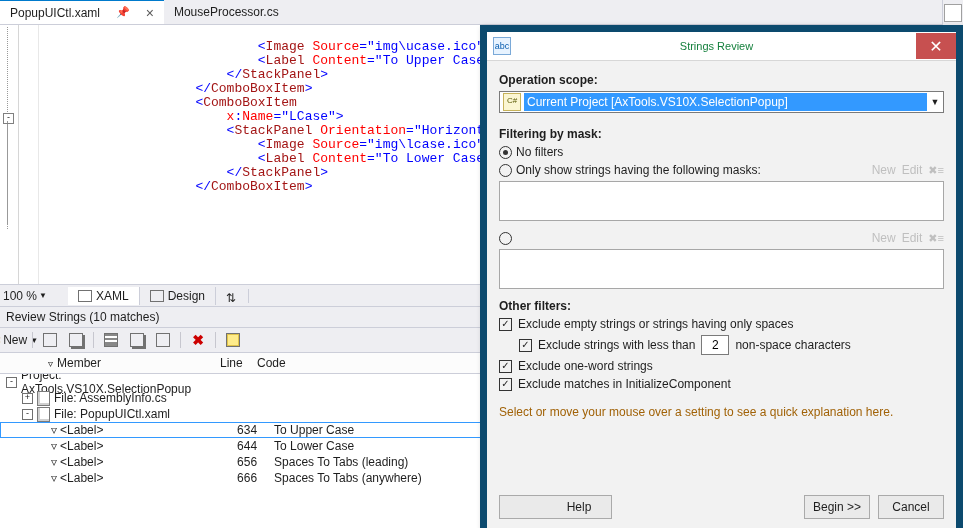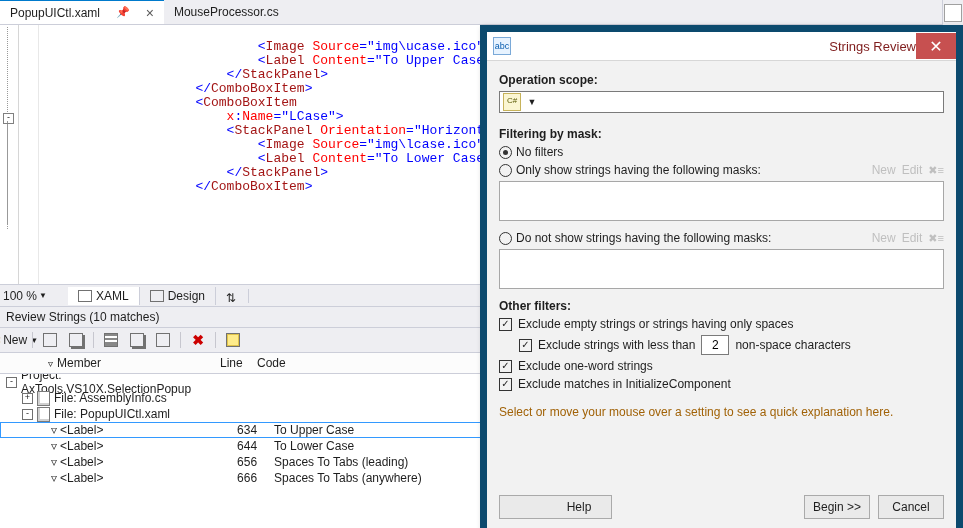--- a/index.html
+++ b/index.html
@@ -79,21 +79,21 @@
   .rg-blue  { position:absolute; right:2px; width:4px; background:#1e7ad8; }
   .rg-btn   { width:16px; height:16px; margin:4px auto; border:1px solid #a0a0a0; background:#fff; }
 
   
   .dlg { position:absolute; left:480px; top:1px; width:469px; height:497px; background:#f2f2f2;
     border:7px solid #0c4a6e; box-shadow:2px 2px 6px rgba(0,0,0,.2);margin-top:24px; }
   .dlg-title { height:28px; background:#fff; display:flex; align-items:center;
     border-bottom:1px solid #d7d7d7; }
   .dlg-title .ico { width:16px; height:16px; margin:0 6px; display:flex; align-items:center;
     justify-content:center; background:#e7f3ff; border:1px solid #7aa9d8; font-size:9px; color:#0b5fb0; }
-  .dlg-title .txt { flex:1; text-align:right; font-size:13px; color:#7f1d1d; }
+  .dlg-title .txt { flex:1; text-align:center; font-size:11px; color:#15803d; }
   .dlg-title .close { width:40px; height:26px; background:#c75050; color:#fff; font-size:16px;
     display:flex; align-items:center; justify-content:center; cursor:pointer; }
 
   .dlg-body { padding:8px 12px 10px; font-size:12px; }
   .sect-h { font-weight:700; margin:4px 0 4px; }
   .combo { display:flex; align-items:center; border:1px solid #7a7a7a; background:#fff;
     height:20px; }
   .combo .ico { width:16px; height:16px; margin:0 3px; background:#fbf6d2; border:1px solid #c7b35b;
     font-size:8px; line-height:14px; text-align:center; color:#5a5a05; }
   .combo .val { flex:1; background:#3399ff; color:#fff; padding:0 3px; line-height:18px;
@@ -272,20 +272,21 @@
 <div class="dlg">
   <div class="dlg-title">
     <span class="ico">abc</span>
     <span class="txt">Strings Review</span>
     <span class="close">✕</span>
   </div>
   <div class="dlg-body">
     <div class="sect-h">Operation scope:</div>
     <div class="combo">
       <span class="ico">C#</span>
+      <span class="val">Current Project [AxTools.VS10X.SelectionPopup]</span>
       <span class="arrow">▼</span>
     </div>
 
     <div class="sect-h" style="margin-top:14px;">Filtering by mask:</div>
 
     <div class="radio-row">
       <span class="radio">
             <span class="dot"></span>
           </span>
       <span>No filters</span>
@@ -297,21 +298,20 @@
       <span class="mask-links">
         <span>New</span>
         <span>Edit</span>
         <span class="del">✖≡</span>
       </span>
     </div>
     <div class="mask-box"></div>
 
     <div class="radio-row">
       <span class="radio"></span>
-      <span>Do not show strings having the following masks:</span>
       <span class="mask-links">
         <span>New</span>
         <span>Edit</span>
         <span class="del">✖≡</span>
       </span>
     </div>
     <div class="mask-box"></div>
 
     <div class="sect-h">Other filters:</div>
 

